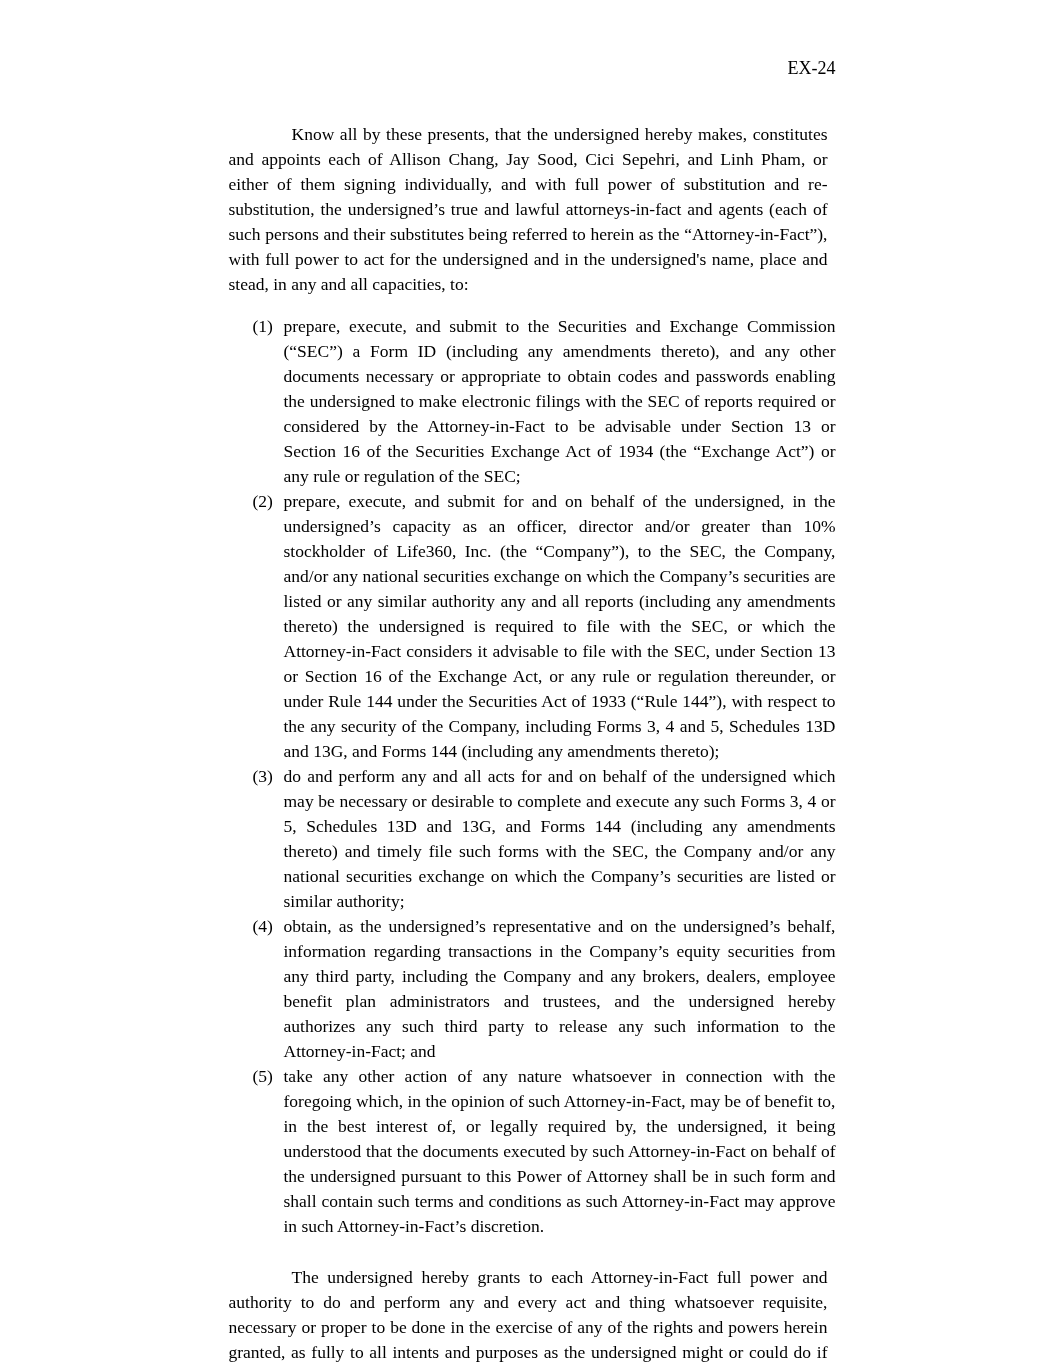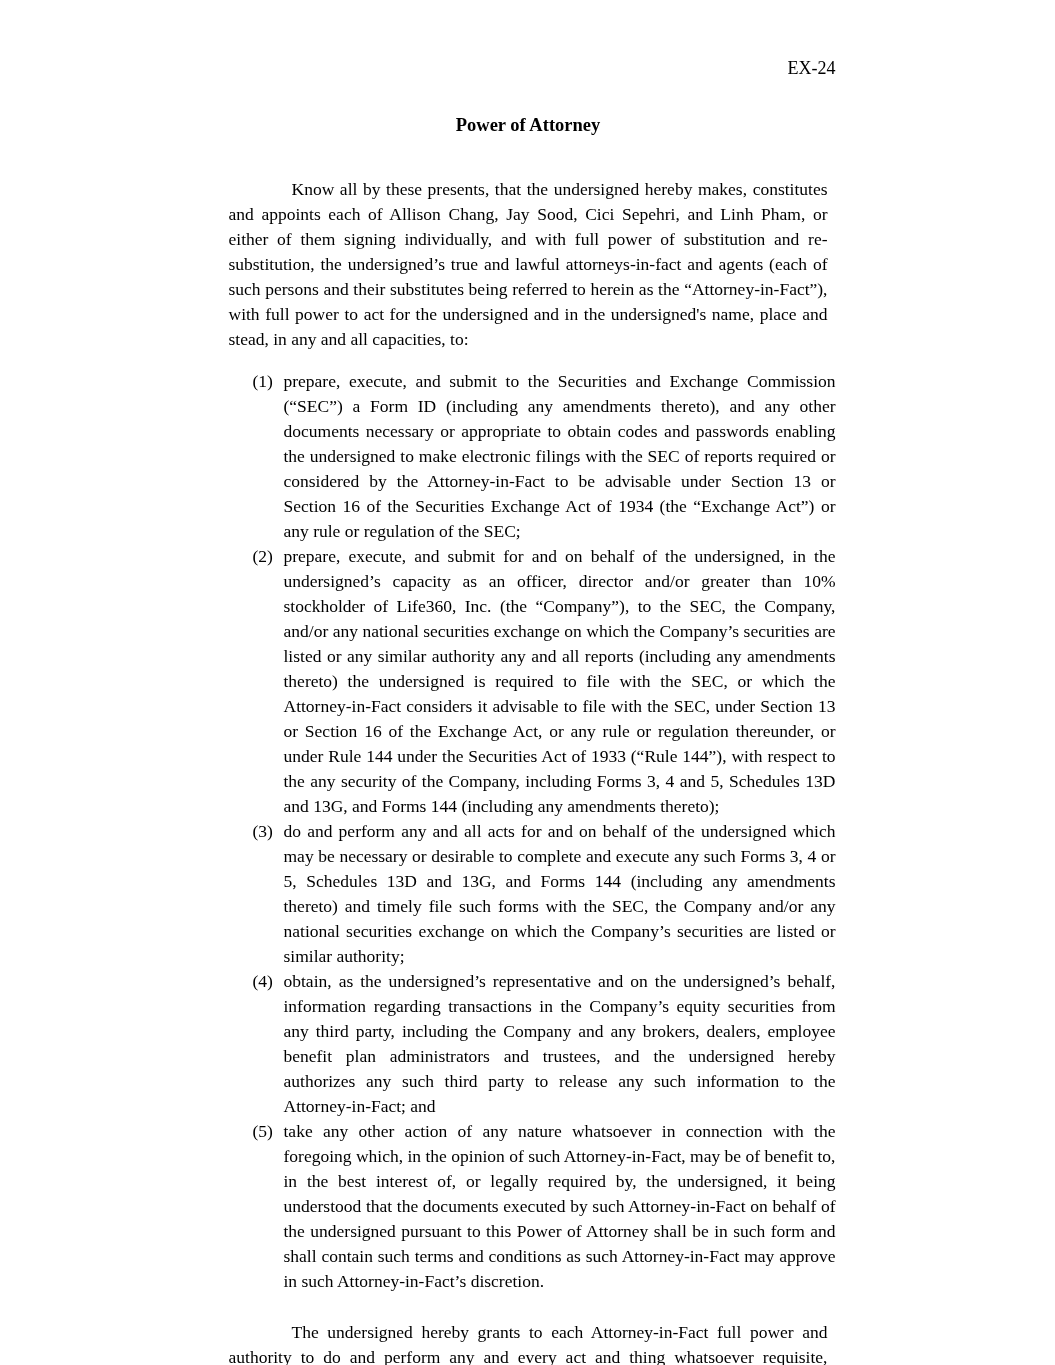--- a/index.html
+++ b/index.html
@@ -54,21 +54,20 @@
     text-align: justify;
   }
 </style>
 </head>
 <body>
 
 <div class="page">
 
   <div class="doc-label">EX-24</div>
 
-  <h1 class="title">Power of Attorney</h1>
 
   <p class="para intro-para">Know all by these presents, that the undersigned hereby makes, constitutes and appoints each of Allison Chang, Jay Sood, Cici Sepehri, and Linh Pham, or either of them signing individually, and with full power of substitution and re-substitution, the undersigned’s true and lawful attorneys-in-fact and agents (each of such persons and their substitutes being referred to herein as the “Attorney-in-Fact”), with full power to act for the undersigned and in the undersigned's name, place and stead, in any and all capacities, to:</p>
 
   <div class="powers-list">
 
     <div class="power-row">
       <span class="power-num">(1)</span>
       <span class="power-text">prepare, execute, and submit to the Securities and Exchange Commission (“SEC”) a Form ID (including any amendments thereto), and any other documents necessary or appropriate to obtain codes and passwords enabling the undersigned to make electronic filings with the SEC of reports required or considered by the Attorney-in-Fact to be advisable under Section 13 or Section 16 of the Securities Exchange Act of 1934 (the “Exchange Act”) or any rule or regulation of the SEC;</span>
     </div>
 

